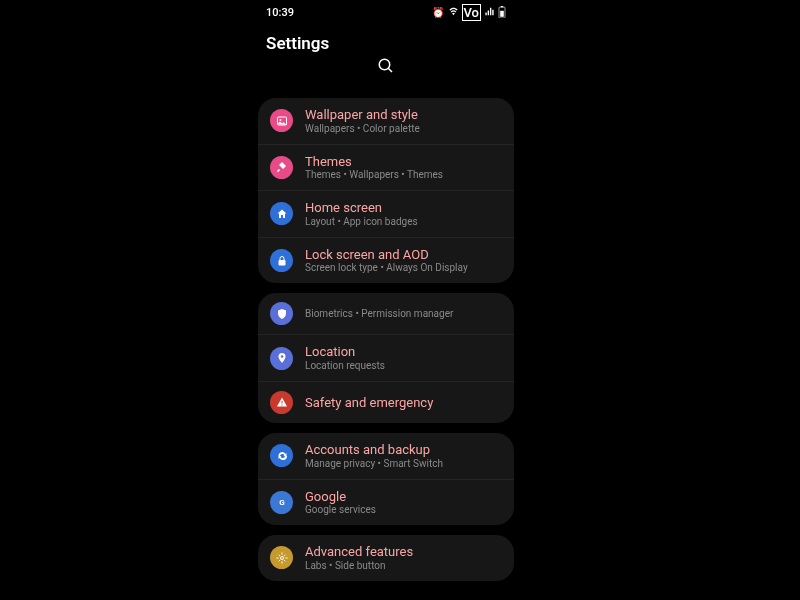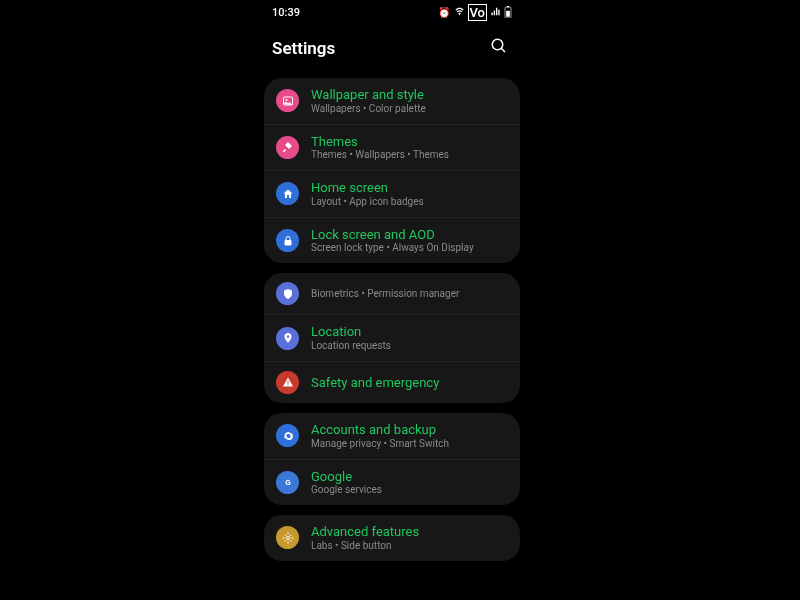--- a/index.html
+++ b/index.html
@@ -1,30 +1,30 @@
 <!DOCTYPE html>
 <html><head>
   <meta charset="utf-8">
   <style>
     * { margin:0; padding:0; box-sizing:border-box; font-family:-apple-system,BlinkMacSystemFont,"Segoe UI",Roboto,sans-serif; }
     body { width:800px; height:600px; background:#000; overflow:hidden; }
-    .phone { position:absolute; left:258px; top:0; width:268px; height:438px; background:#000; color:#fff; }
+    .phone { position:absolute; left:252px; top:0; width:268px; height:438px; background:#000; color:#fff; }
     .statusbar { display:flex; justify-content:space-between; align-items:center; padding:4px 14px 2px; font-size:11px; font-weight:500; }
     .status-icons { display:flex; gap:3px; align-items:center; font-size:10px; }
-    .header { display:flex; justify-content:space-between; align-items:center; padding:10px 14px 16px; }
+    .header { display:flex; justify-content:space-between; padding:10px 14px 16px;flex-direction:column; }
     .header h1 { font-size:17px; font-weight:600; }
     .search-btn { background:none; border:none; color:#fff; cursor:pointer; padding:4px; }
     .content { padding:0 6px; }
     .card { background:#171717; border-radius:18px; margin-bottom:10px; overflow:hidden; }
     .row { display:flex; align-items:center; padding:9px 12px; gap:12px; cursor:pointer; border-top:1px solid rgba(255,255,255,0.06); }
     .card .row:first-child { border-top:none; }
     .icon-wrap { width:23px; height:23px; border-radius:50%; flex:0 0 23px; display:flex; align-items:center; justify-content:center; }
     .icon-wrap svg { width:12px; height:12px; fill:#fff; }
     .labels { flex:1; min-width:0; }
-    .title { font-size:13px; font-weight:400; color:#22c55e; line-height:1.2; }
+    .title { font-size:13px; font-weight:400; color:#fca5a5; line-height:1.2; }
     .sub { font-size:10px; color:#8a8a8a; margin-top:0; line-height:1.2; }
   </style>
 </head>
 <body>
 
 <div class="phone">
   <div class="statusbar">
     <span>10:39</span>
     <div class="status-icons">
       <span>⏰</span>

